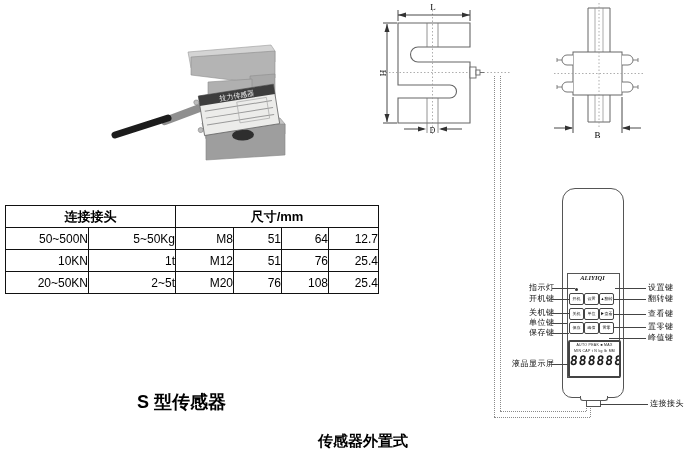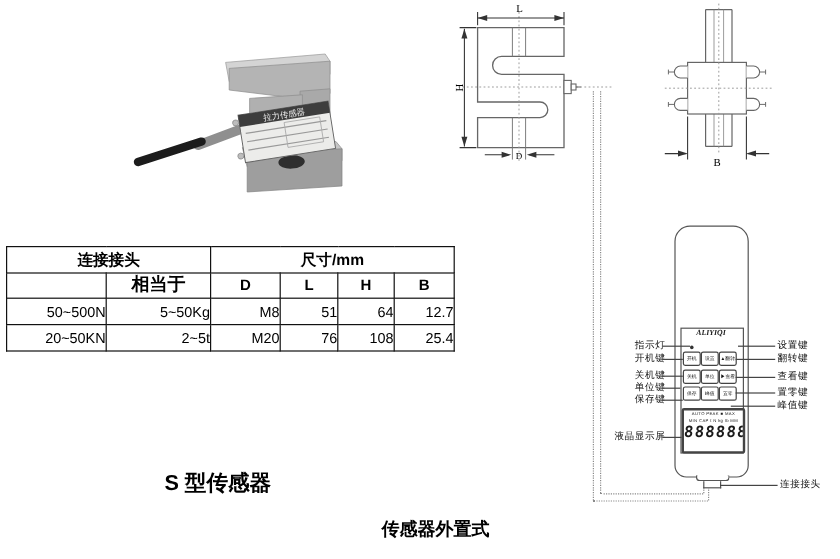--- a/index.html
+++ b/index.html
@@ -192,35 +192,35 @@
         <col style="width:58px">
       <col style="width:48px">
         <col style="width:47px">
         <col style="width:50px">
     </colgroup>
     <tbody>
         <tr class="h1">
       <th colspan="2">连接接头</th>
       <th colspan="4">尺寸/mm</th>
     </tr>
-    <tr class="h2">
-      <th></th>
-      <th class="equiv">相当于</th>
-      <th>D</th>
-      <th>L</th>
-      <th>H</th>
-      <th>B</th>
-    </tr>
     <tr>
       <td>50~500N</td>
       <td>5~50Kg</td>
       <td>M8</td>
       <td>51</td>
       <td>64</td>
       <td>12.7</td>
+    </tr>
+    <tr>
+      <td>10KN</td>
+      <td>1t</td>
+      <td>M12</td>
+      <td>51</td>
+      <td>76</td>
+      <td>25.4</td>
     </tr>
     <tr>
       <td>20~50KN</td>
       <td>2~5t</td>
       <td>M20</td>
       <td>76</td>
       <td>108</td>
       <td>25.4</td>
     </tr>
   </tbody>

